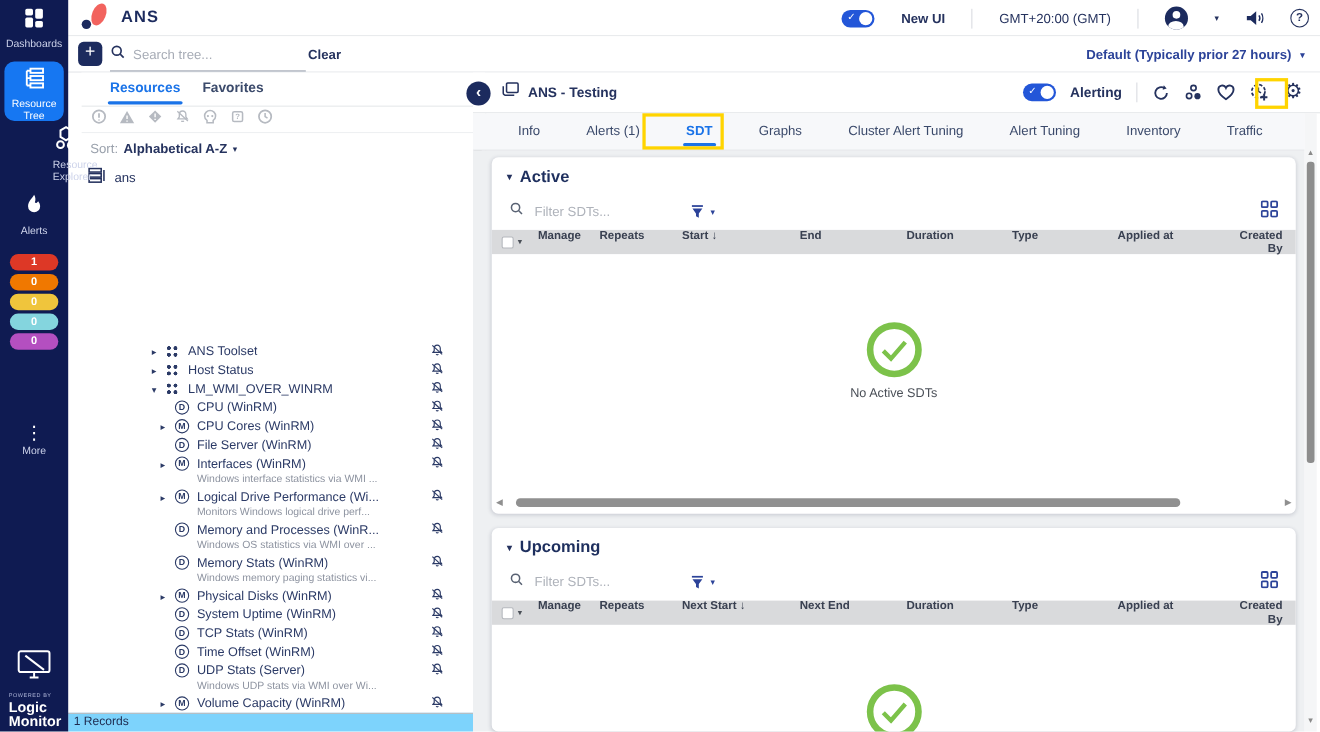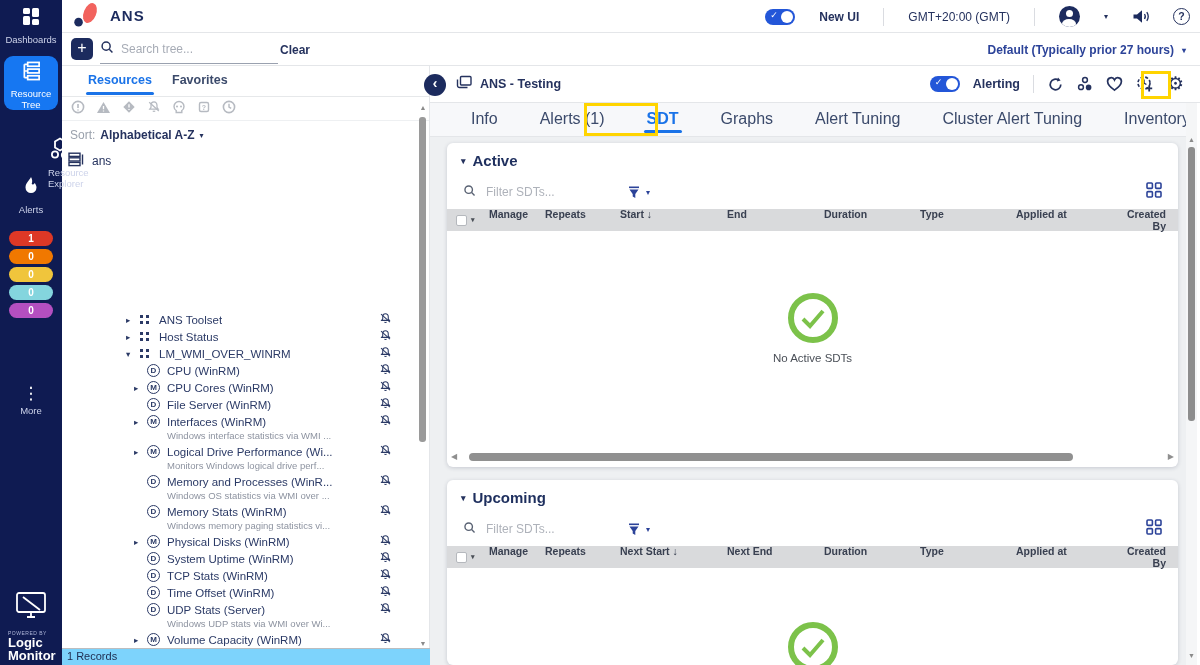--- a/index.html
+++ b/index.html
@@ -6,21 +6,21 @@
   html,body { width:1200px; height:665px; overflow:hidden; background:#fff;
     font-family:"Liberation Sans", sans-serif; color:#25325e; }
 
   
   #sidenav { position:absolute; left:0; top:0; width:62px; height:665px; background:#0f1b52; z-index:30; }
   .nav-item { position:absolute; width:62px; text-align:center; color:#c9cfe8; }
   .nav-label { font-size:9.5px; line-height:11px; margin-top:3px; color:#cdd3ea; }
   #nav-dashboards { top:7px; }
   #nav-tree { top:56px; left:4px; width:54px; height:54px; background:#1677f2; border-radius:9px; padding-top:5px; }
   #nav-tree .nav-label { color:#fff; }
-  #nav-explorer { top:137px;padding-left:48px; }
+  #nav-explorer { top:114px;padding-left:48px; }
   #nav-alerts { top:176px; }
   #badges { position:absolute; top:231px; left:0; width:62px; text-align:center; }
   .badge { display:block; width:44px; height:15px; margin:0 auto 3px auto; border-radius:8px;
     color:#fff; font-size:10px; font-weight:bold; line-height:15px; }
   #nav-more { top:386px; }
   #nav-more .dots3 { font-size:17px; color:#fff; line-height:16px; }
   #brand { position:absolute; bottom:3px; left:0; width:62px; }
   #brand .mon-icon { display:block; margin:0 auto 6px auto; }
   #brand .powered { font-size:5px; letter-spacing:.5px; color:#aeb6d8; padding-left:8px; }
   #brand .bline { font-size:13px; font-weight:bold; color:#fff; line-height:13px; padding-left:8px; }
@@ -50,21 +50,21 @@
   #add-btn { position:absolute; left:9px; top:5px; width:22px; height:22px; background:#1c2b5e;
     border-radius:5px; color:#fff; font-size:16px; line-height:20px; text-align:center; }
   #search-wrap { position:absolute; left:38px; top:7px; width:178px; display:flex; align-items:center;
     gap:7px; border-bottom:1px solid #9aa1af; padding-bottom:5px; }
   #search-placeholder { font-size:12px; color:#a7acb6; }
   #clear-btn { position:absolute; left:218px; top:10px; font-size:12px; font-weight:bold; color:#25325e; }
   #range-select { position:absolute; right:14px; top:10px; font-size:12px; font-weight:bold;
     color:#2c4399; display:flex; gap:8px; align-items:center; }
 
   
-  #treepanel { position:absolute; left:62px; top:66px; width:368px; height:582px; background:#fff;
+  #treepanel { position:absolute; left:74px; top:66px; width:368px; height:582px; background:#fff;
     border-right:1px solid #e4e6e9; overflow:hidden; }
   #ptabs { position:absolute; left:0; top:0; width:368px; height:31px; border-bottom:1px solid #e6e8ea; }
   .ptab { position:absolute; top:0; line-height:29px; font-size:12.5px; font-weight:bold; color:#3b4a6b; }
   #ptab-resources { left:26px; color:#1a73e8; }
   #ptab-resources::after { content:""; position:absolute; left:-2px; right:-2px; bottom:0; height:3px;
     background:#1a73e8; border-radius:2px; }
   #ptab-favorites { left:110px; }
   #picons { position:absolute; left:0; top:31px; width:368px; height:24px; border-bottom:1px solid #eef0f2;
     display:flex; align-items:center; gap:11px; padding-left:9px; }
   #psort { position:absolute; left:8px; top:62px; font-size:12px; display:flex; gap:5px; align-items:center; }
@@ -102,21 +102,21 @@
   #backbtn { position:absolute; left:-6px; top:8px; width:22px; height:22px; border-radius:50%;
     background:#1c2b5e; color:#fff; font-size:14px; font-weight:bold; text-align:center; line-height:19px; z-index:6; }
   #mtitle-wrap { position:absolute; left:26px; top:0; height:36px; display:flex; align-items:center; gap:8px; }
   #mtitle { font-size:12.5px; font-weight:bold; color:#25325e; }
   #mhead-right { position:absolute; right:16px; top:0; height:36px; display:flex; align-items:center; gap:13px; }
   #alerting-label { font-size:12.5px; font-weight:bold; color:#25325e; }
   .hicon { display:flex; align-items:center; }
   .gear-glyph { font-size:19px; color:#25325e; line-height:18px; }
   #mtabs { position:absolute; left:430px; top:103px; width:756px; height:34px; background:#f7f8fa;
     border-bottom:1px solid #e4e6e9; display:flex; padding-left:20px; }
-  .tab { padding:0 21px; line-height:32px; font-size:16px; color:#3b4a6b; position:relative; white-space:nowrap; }
+  .tab { padding:0 21px; line-height:32px; font-size:12px; color:#3b4a6b; position:relative; white-space:nowrap; }
   .tab.active { color:#1a73e8; font-weight:bold; }
   .tab.active::after { content:""; position:absolute; left:18px; right:18px; bottom:3px; height:3px;
     background:#1a73e8; border-radius:2px; }
   #tabs-more { line-height:30px; font-size:16px; font-weight:bold; color:#1a73e8; padding:0 12px; }
 
   
   .card { position:absolute; left:447px; width:731px; background:#fff; border-radius:6px;
     box-shadow:0 1px 4px rgba(20,30,60,.18); overflow:hidden; }
   #card-active { top:143px; height:324px; }
   #card-upcoming { top:480px; height:185px; }
@@ -552,22 +552,22 @@
     <span class="gear-glyph">⚙</span>
   </div>
 </header>
 
 <nav id="mtabs">
 
   <div class="tab">Info</div>
     <div class="tab">Alerts (1)</div>
     <div class="tab active">SDT</div>
     <div class="tab">Graphs</div>
+    <div class="tab">Cluster Alert Tuning</div>
     <div class="tab">Alert Tuning</div>
-    <div class="tab">Cluster Alert Tuning</div>
     <div class="tab">Inventory</div>
     <div class="tab">Traffic</div>
     <span id="tabs-more">⋮</span>
 </nav>
 
 <section class="card" id="card-active">
   <div class="card-title">
     <span class="sec-chev">▾</span>
     <span>Active</span>
   </div>

